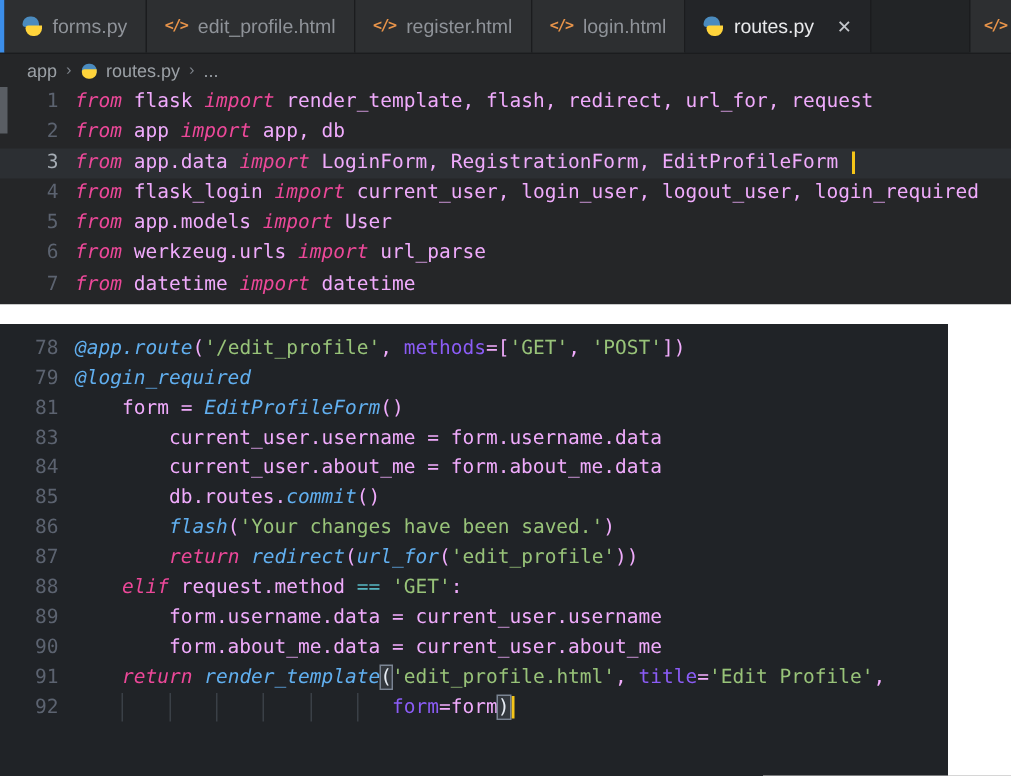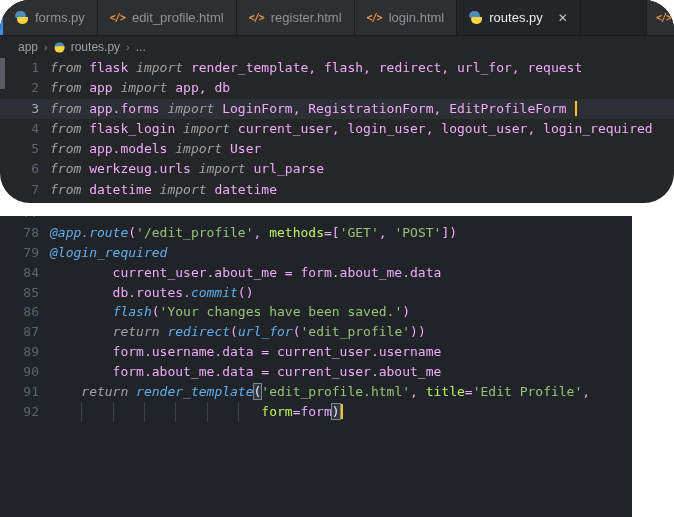--- a/index.html
+++ b/index.html
@@ -2,21 +2,21 @@
 <html><head>
 <meta charset="utf-8">
 <style>
   * { margin:0; padding:0; box-sizing:border-box; }
   html,body { width:674px; height:517px; background:#ffffff; overflow:hidden;
               font-family:"Liberation Sans", sans-serif; }
   .stage { position:relative; width:674px; height:517px; background:#ffffff; }
 
   
   .top-block { position:absolute; left:0; top:0; width:674px; height:203px;
-               background:#252628; overflow:hidden;border-radius:30px; }
+               background:#252628; overflow:hidden; }
 
   .tabbar { position:relative; display:flex; align-items:stretch; height:36px;
             background:#222426; border-bottom:1px solid #1b1c1e; }
   .accent-strip { width:3px; height:100%; background:#3b8eea; flex:0 0 auto; }
   .tab { display:flex; align-items:center; gap:7px; padding:0 12px; height:100%;
          background:#2d2f31; border-right:1px solid #1b1c1e; color:#8f9399;
          font-size:13px; white-space:nowrap; overflow:hidden; cursor:pointer; }
   .tab.active { background:#232528; color:#e9eaec; }
   .tab .close { margin-left:8px; color:#c3c6cb; font-size:12px; line-height:1; }
   .tab.partial { margin-left:auto; border-left:1px solid #1b1c1e; border-right:none;
@@ -38,24 +38,24 @@
   
   .code { position:relative; font-family:"DejaVu Sans Mono", monospace;
           font-size:13px; line-height:20.3px; }
   .code-row { position:relative; display:flex; height:20.3px; white-space:pre; }
   .bottom-block .code-row { height:19.9px; line-height:19.9px; }
   .gutter { flex:0 0 50px; text-align:right; padding-right:11px; color:#5c6370; }
   .code-row.hl { background:#2c2f33; }
   .code-row.hl .gutter { color:#a6adb5; }
   .src { flex:1 1 auto; color:#d6dbe5; }
 
-  .tk-k { color:#a3a3a3; font-style:italic; }
+  .tk-k { color:#ec4899; font-style:italic; }
   .tk-s { color:#98c379; }
   .tk-f { color:#61afef;font-style:italic; }
-  .tk-a { color:#bef264; }
+  .tk-a { color:#8b5cf6; }
   .tk-o { color:#56b6c2; }
   .tk-d { color:#f0abfc; }
   .tk-bm { color:#e7ecf4; outline:1px solid #7b8594; background:rgba(120,130,145,.22); }
 
   .cursor { display:inline-block; width:2px; height:15px; background:#f5c518;
             vertical-align:text-bottom; margin-left:1px; }
   .guide { position:absolute; top:0; bottom:0; width:1px; background:#3a4047; }
 
   .scroll-decoration { position:absolute; left:0; top:58px; width:5px; height:31px;
                        background:#5a5e64; }
@@ -105,41 +105,44 @@
     <span>app</span>
         <span class="sep">›</span>
         <span class="py-icon"></span>
         <span>routes.py</span>
         <span class="sep">›</span>
         <span>...</span>
       </div>
     <div class="code" id="top-code">
         <div class="code-row"><div class="gutter">1</div><div class="src"><span class="tk-k">from</span><span class="tk-d"> flask </span><span class="tk-k">import</span><span class="tk-d"> render_template, flash, redirect, url_for, request</span></div></div>
         <div class="code-row"><div class="gutter">2</div><div class="src"><span class="tk-k">from</span><span class="tk-d"> app </span><span class="tk-k">import</span><span class="tk-d"> app, db</span></div></div>
-        <div class="code-row hl"><div class="gutter">3</div><div class="src"><span class="tk-k">from</span><span class="tk-d"> app.forms </span><span class="tk-k">import</span><span class="tk-d"> LoginForm, RegistrationForm, EditProfileForm </span><span class="cursor"></span></div></div>
+        <div class="code-row hl"><div class="gutter">3</div><div class="src"><span class="tk-k">from</span><span class="tk-d"> app.data </span><span class="tk-k">import</span><span class="tk-d"> LoginForm, RegistrationForm, EditProfileForm </span><span class="cursor"></span></div></div>
         <div class="code-row"><div class="gutter">4</div><div class="src"><span class="tk-k">from</span><span class="tk-d"> flask_login </span><span class="tk-k">import</span><span class="tk-d"> current_user, login_user, logout_user, login_required</span></div></div>
         <div class="code-row"><div class="gutter">5</div><div class="src"><span class="tk-k">from</span><span class="tk-d"> app.models </span><span class="tk-k">import</span><span class="tk-d"> User</span></div></div>
         <div class="code-row"><div class="gutter">6</div><div class="src"><span class="tk-k">from</span><span class="tk-d"> werkzeug.urls </span><span class="tk-k">import</span><span class="tk-d"> url_parse</span></div></div>
         <div class="code-row"><div class="gutter">7</div><div class="src"><span class="tk-k">from</span><span class="tk-d"> datetime </span><span class="tk-k">import</span><span class="tk-d"> datetime</span></div></div>
         <div class="code-row"><div class="gutter">8</div><div class="src"></div></div>
       </div>
     <div class="scroll-decoration"></div>
   </div>
 
   <div class="gap-band"></div>
 
   <div class="bottom-block">
     <div class="code" id="bottom-code">
         <div class="code-row"><div class="gutter">77</div><div class="src"></div></div>
         <div class="code-row"><div class="gutter">78</div><div class="src"><span class="tk-f">@app.route</span><span class="tk-d">(</span><span class="tk-s">'/edit_profile'</span><span class="tk-d">, </span><span class="tk-a">methods</span><span class="tk-d">=[</span><span class="tk-s">'GET'</span><span class="tk-d">, </span><span class="tk-s">'POST'</span><span class="tk-d">])</span></div></div>
         <div class="code-row"><div class="gutter">79</div><div class="src"><span class="tk-f">@login_required</span></div></div>
+        <div class="code-row"><div class="gutter">81</div><div class="src"><span class="tk-d">    form = </span><span class="tk-f">EditProfileForm</span><span class="tk-d">()</span></div></div>
+        <div class="code-row"><div class="gutter">83</div><div class="src"><span class="tk-d">        current_user.username = form.username.data</span></div></div>
         <div class="code-row"><div class="gutter">84</div><div class="src"><span class="tk-d">        current_user.about_me = form.about_me.data</span></div></div>
         <div class="code-row"><div class="gutter">85</div><div class="src"><span class="tk-d">        db.routes.</span><span class="tk-f">commit</span><span class="tk-d">()</span></div></div>
         <div class="code-row"><div class="gutter">86</div><div class="src"><span class="tk-d">        </span><span class="tk-f">flash</span><span class="tk-d">(</span><span class="tk-s">'Your changes have been saved.'</span><span class="tk-d">)</span></div></div>
         <div class="code-row"><div class="gutter">87</div><div class="src"><span class="tk-d">        </span><span class="tk-k">return</span><span class="tk-d"> </span><span class="tk-f">redirect</span><span class="tk-d">(</span><span class="tk-f">url_for</span><span class="tk-d">(</span><span class="tk-s">'edit_profile'</span><span class="tk-d">))</span></div></div>
+        <div class="code-row"><div class="gutter">88</div><div class="src"><span class="tk-d">    </span><span class="tk-k">elif</span><span class="tk-d"> request.method </span><span class="tk-o">==</span><span class="tk-d"> </span><span class="tk-s">'GET'</span><span class="tk-d">:</span></div></div>
         <div class="code-row"><div class="gutter">89</div><div class="src"><span class="tk-d">        form.username.data = current_user.username</span></div></div>
         <div class="code-row"><div class="gutter">90</div><div class="src"><span class="tk-d">        form.about_me.data = current_user.about_me</span></div></div>
         <div class="code-row"><div class="gutter">91</div><div class="src"><span class="tk-d">    </span><span class="tk-k">return</span><span class="tk-d"> </span><span class="tk-f">render_template</span><span class="tk-bm">(</span><span class="tk-s">'edit_profile.html'</span><span class="tk-d">, </span><span class="tk-a">title</span><span class="tk-d">=</span><span class="tk-s">'Edit Profile'</span><span class="tk-d">,</span></div></div>
         <div class="code-row"><div class="gutter">92</div><div class="src"><span class="tk-d">                           </span><span class="tk-a">form</span><span class="tk-d">=</span><span class="tk-d">form</span><span class="tk-bm">)</span><span class="cursor"></span></div><div class="guide" style="left: 81.32px;"></div><div class="guide" style="left: 112.64px;"></div><div class="guide" style="left: 143.96px;"></div><div class="guide" style="left: 175.28px;"></div><div class="guide" style="left: 206.6px;"></div><div class="guide" style="left: 237.92px;"></div></div>
       </div>
   </div>
 
 </div>
 
 </body></html>

